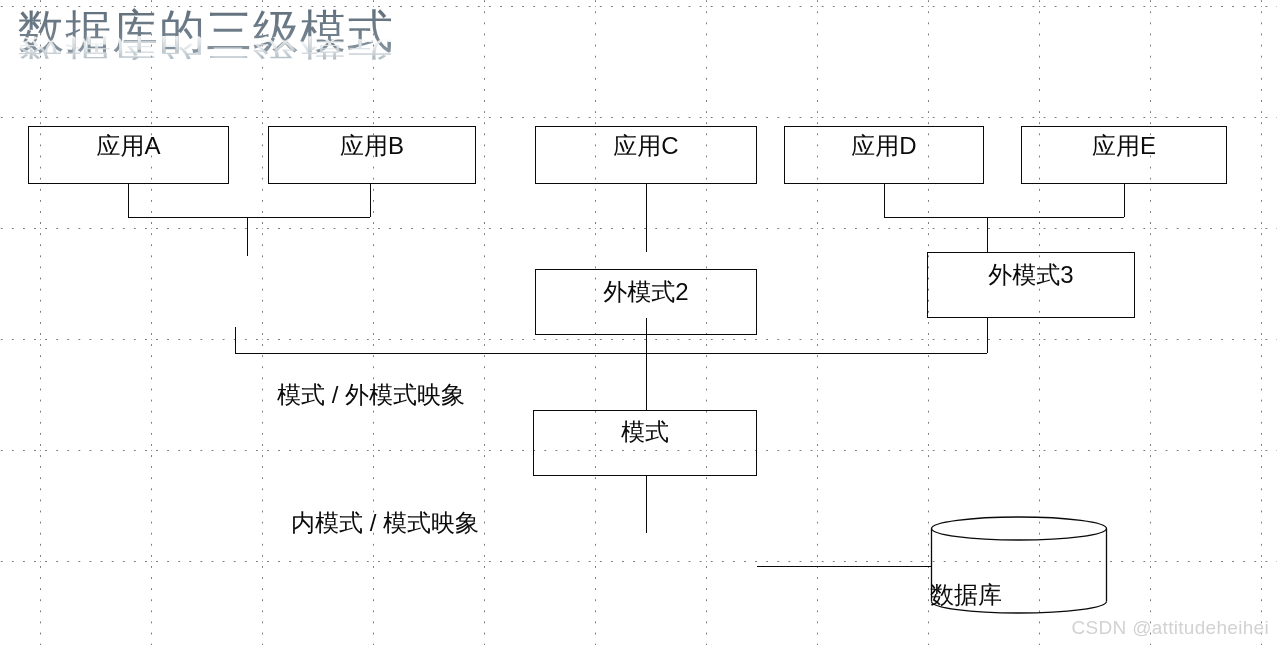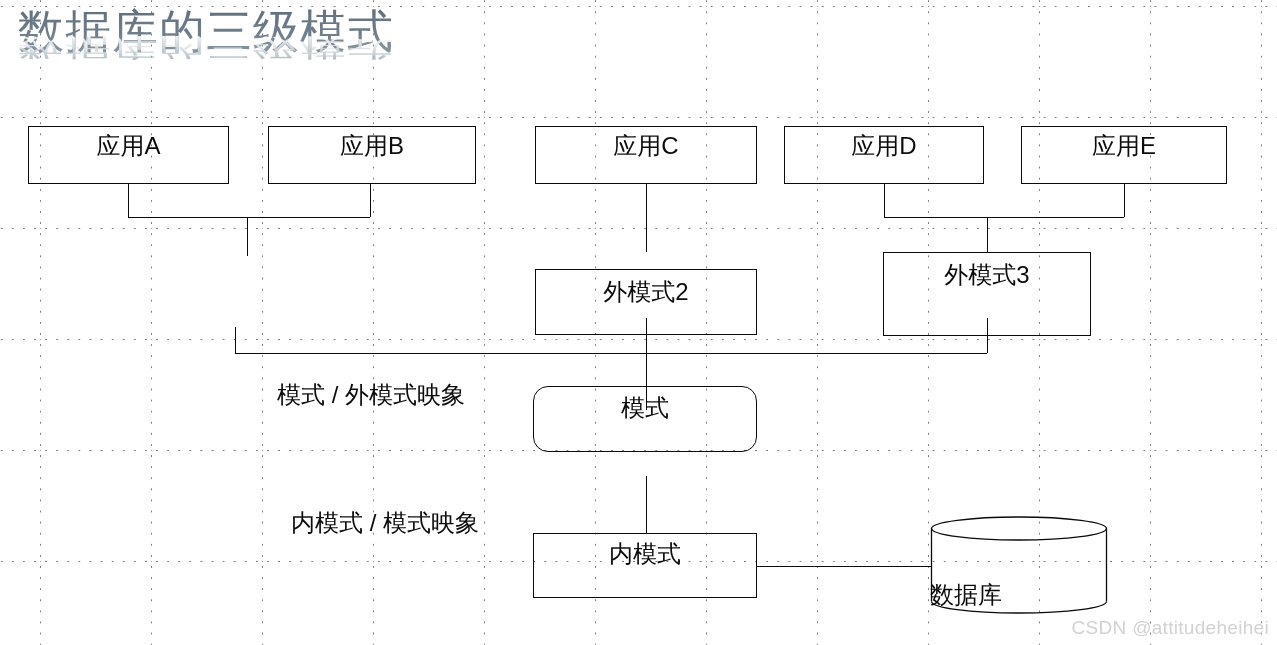--- a/index.html
+++ b/index.html
@@ -144,42 +144,39 @@
   <div class="vline" style="left:884px; top:184px; height:33px;"></div>
   <div class="vline" style="left:1124px; top:184px; height:33px;"></div>
   <div class="hline" style="left:884px; top:217px; width:240px;"></div>
   <div class="vline" style="left:987px; top:217px; height:35px;"></div>
 
 
   <div class="box" style="left:535px; top:252px; width:222px; height:66px;margin-top:17px;">
     <span style="top:9px;">外模式2</span>
   </div>
 
-  <div class="box" style="left:883px; top:252px; width:208px; height:84px;">
+  <div class="box" style="left:927px; top:252px; width:208px; height:66px;">
     <span style="top:9px;">外模式3</span>
   </div>
 
   <div class="vline" style="left:235px; top:327px; height:26px;"></div>
   <div class="vline" style="left:646px; top:318px; height:92px;"></div>
   <div class="vline" style="left:987px; top:318px; height:35px;"></div>
   <div class="hline" style="left:235px; top:353px; width:752px;"></div>
 
   <div class="maplabel" style="left:277px; top:361px;">模式 / 外模式映象</div>
 
-  <div class="box" style="left:533px; top:386px; width:224px; height:66px;border-radius:15px;">
+  <div class="box" style="left:533px; top:410px; width:224px; height:66px;">
     <span style="top:8px;">模式</span>
   </div>
 
   <div class="vline" style="left:646px; top:476px; height:57px;"></div>
 
   <div class="maplabel" style="left:291px; top:489px;">内模式 / 模式映象</div>
 
-  <div class="box" style="left:533px; top:533px; width:224px; height:65px;">
-    <span style="top:7px;">内模式</span>
-  </div>
 
   <div class="hline" style="left:757px; top:566px; width:175px;"></div>
 
   <div class="cyl" style="left:930px; top:516px; width:178px; height:98px;">
     <svg width="178" height="98" viewBox="0 0 178 98">
       <path d="M1.5 12.5 L1.5 85.5" fill="none" stroke="#0a0a0a" stroke-width="1.3"></path>
       <path d="M176.5 12.5 L176.5 85.5" fill="none" stroke="#0a0a0a" stroke-width="1.3"></path>
       <path d="M1.5 85.5 A87.5 11.5 0 0 0 176.5 85.5" fill="none" stroke="#0a0a0a" stroke-width="1.3"></path>
       <ellipse cx="89" cy="12.5" rx="87.5" ry="11.5" fill="none" stroke="#0a0a0a" stroke-width="1.3"></ellipse>
     </svg>

